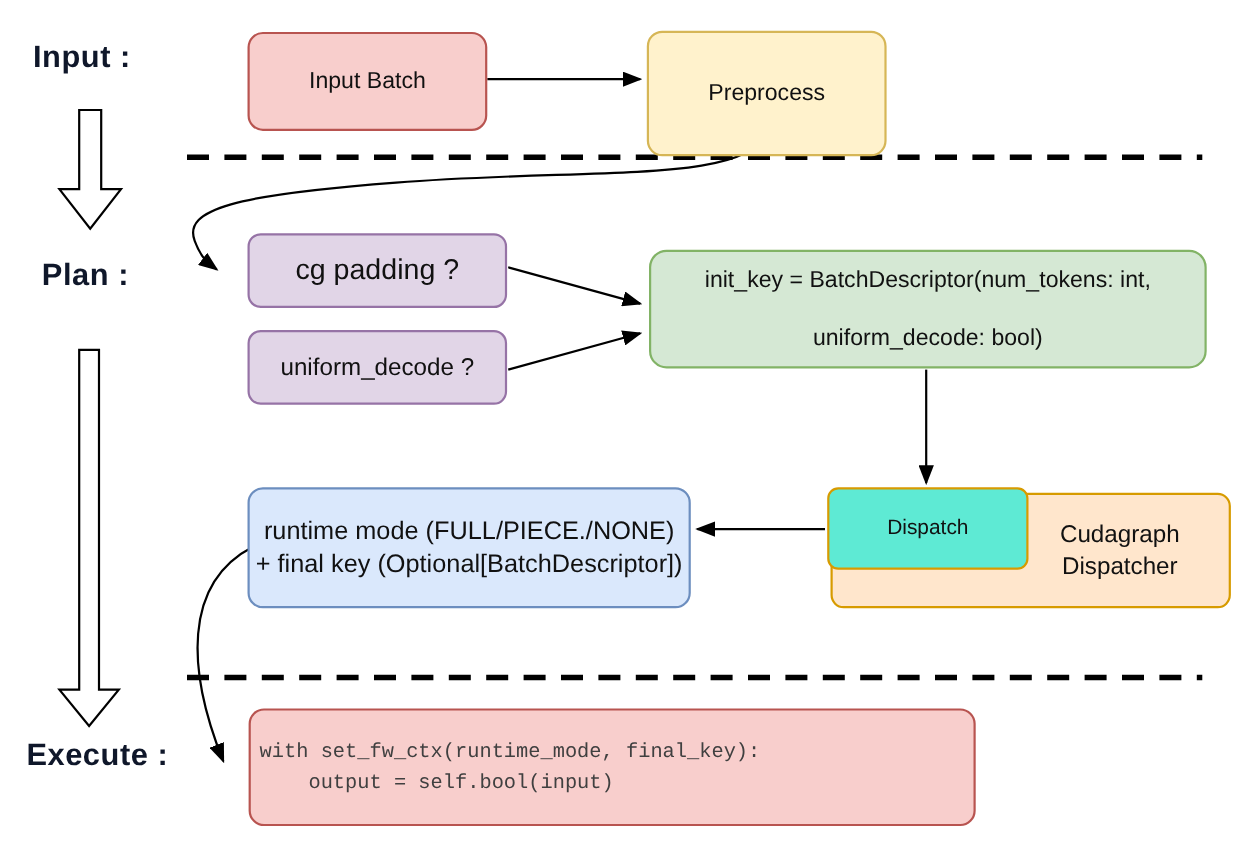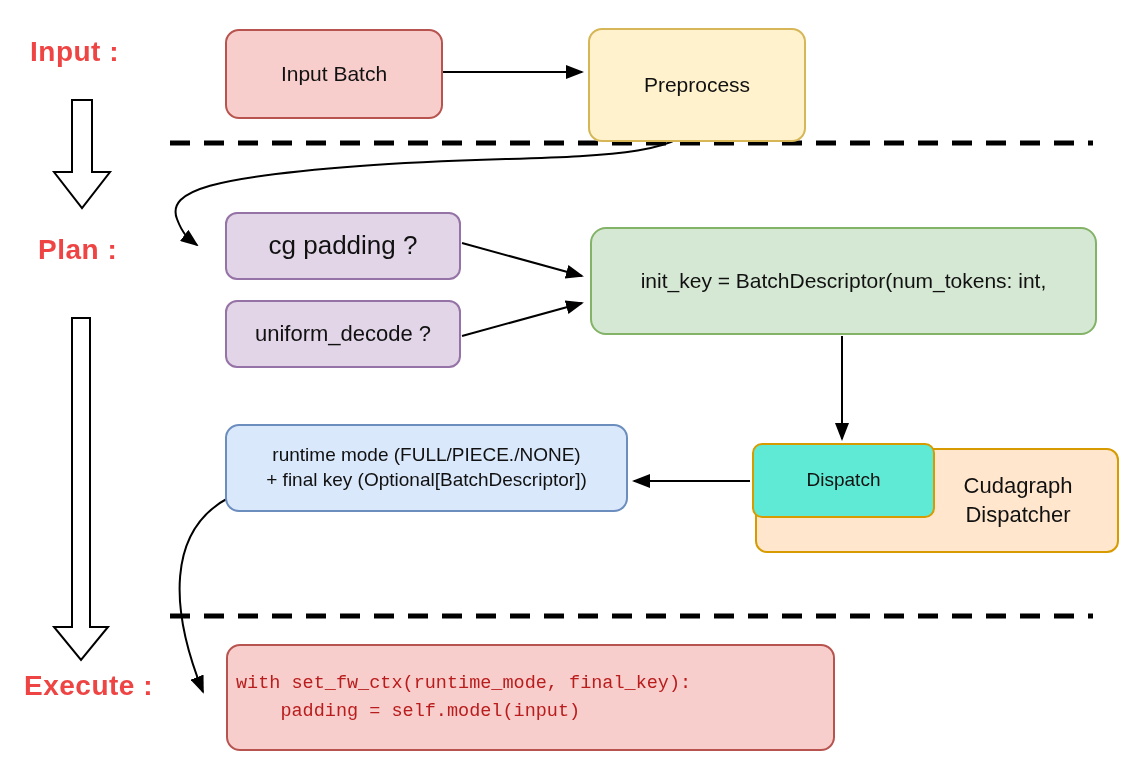--- a/index.html
+++ b/index.html
@@ -2,21 +2,21 @@
 <html><head>
 <meta charset="utf-8">
 <style>
   html,body{margin:0;padding:0;background:#ffffff;}
   #stage{
     position:relative;width:1142px;height:770px;background:#ffffff;overflow:hidden;
     font-family:"Liberation Sans", sans-serif;color:#111;
   }
   #wires{position:absolute;left:0;top:0;width:1142px;height:770px;}
   .stage-label{
-    position:absolute;font-weight:bold;font-size:28px;color:#ef4444;
+    position:absolute;font-weight:bold;font-size:28px;color:#0f172a;
     white-space:nowrap;letter-spacing:.5px;
   }
   .node{
     position:absolute;display:flex;align-items:center;justify-content:center;
     text-align:center;box-sizing:border-box;line-height:1.3;
   }
   .node-input-batch{
     left:225px;top:29px;width:218px;height:90px;border-radius:14px;
     background:#f8cecc;border:2px solid #b85450;font-size:21px;
   }
@@ -42,28 +42,28 @@
     justify-content:flex-end;padding-right:18px;flex-direction:column;
     align-items:flex-end;
   }
   .node-cudagraph .cg-lines{width:162px;text-align:center;align-self:flex-end;
     display:flex;flex-direction:column;justify-content:center;height:100%;}
   .node-dispatch{
     left:752px;top:443px;width:183px;height:75px;border-radius:10px;
     background:#5eead4;border:2px solid #d79b00;font-size:19px;
   }
   .node-runtime{
-    left:225px;top:424px;width:403px;height:88px;border-radius:14px;
-    background:#dae8fc;border:2px solid #6c8ebf;font-size:19px;flex-direction:column;
+    left:225px;top:443px;width:403px;height:110px;border-radius:14px;
+    background:#dae8fc;border:2px solid #6c8ebf;font-size:23px;flex-direction:column;
   }
   .node-execute-code{
-    left:226px;top:644px;width:609px;height:107px;border-radius:14px;
+    left:226px;top:644px;width:661px;height:107px;border-radius:14px;
     background:#f8cecc;border:2px solid #b85450;
     font-family:"Liberation Mono","DejaVu Sans Mono",monospace;
-    font-size:18.5px;color:#b91c1c;
+    font-size:18.5px;color:#404040;
     align-items:center;justify-content:flex-start;padding-left:8px;
     flex-direction:column;justify-content:center;align-items:flex-start;
     text-align:left;line-height:1.5;
   }
   .node-execute-code span{white-space:pre;}
   .node span{display:block;}
 </style>
 </head>
 <body>
 
@@ -114,36 +114,37 @@
   <div class="node node-cg-padding">
     <span>cg padding ?</span>
   </div>
 
   <div class="node node-uniform-decode">
     <span>uniform_decode ?</span>
   </div>
 
   <div class="node node-init-key">
     <span>init_key = BatchDescriptor(num_tokens: int,</span>
+    <span>uniform_decode: bool)</span>
   </div>
 
   <div class="node node-cudagraph">
     <div class="cg-lines">
       <span>Cudagraph</span>
       <span>Dispatcher</span>
     </div>
   </div>
 
   <div class="node node-dispatch">
     <span>Dispatch</span>
   </div>
 
   <div class="node node-runtime">
     <span>runtime mode (FULL/PIECE./NONE)</span>
     <span>+ final key (Optional[BatchDescriptor])</span>
   </div>
 
   <div class="node node-execute-code">
     <span>with set_fw_ctx(runtime_mode, final_key):</span>
-    <span>    padding = self.model(input)</span>
+    <span>    output = self.bool(input)</span>
   </div>
 
 </div>
 
 </body></html>

